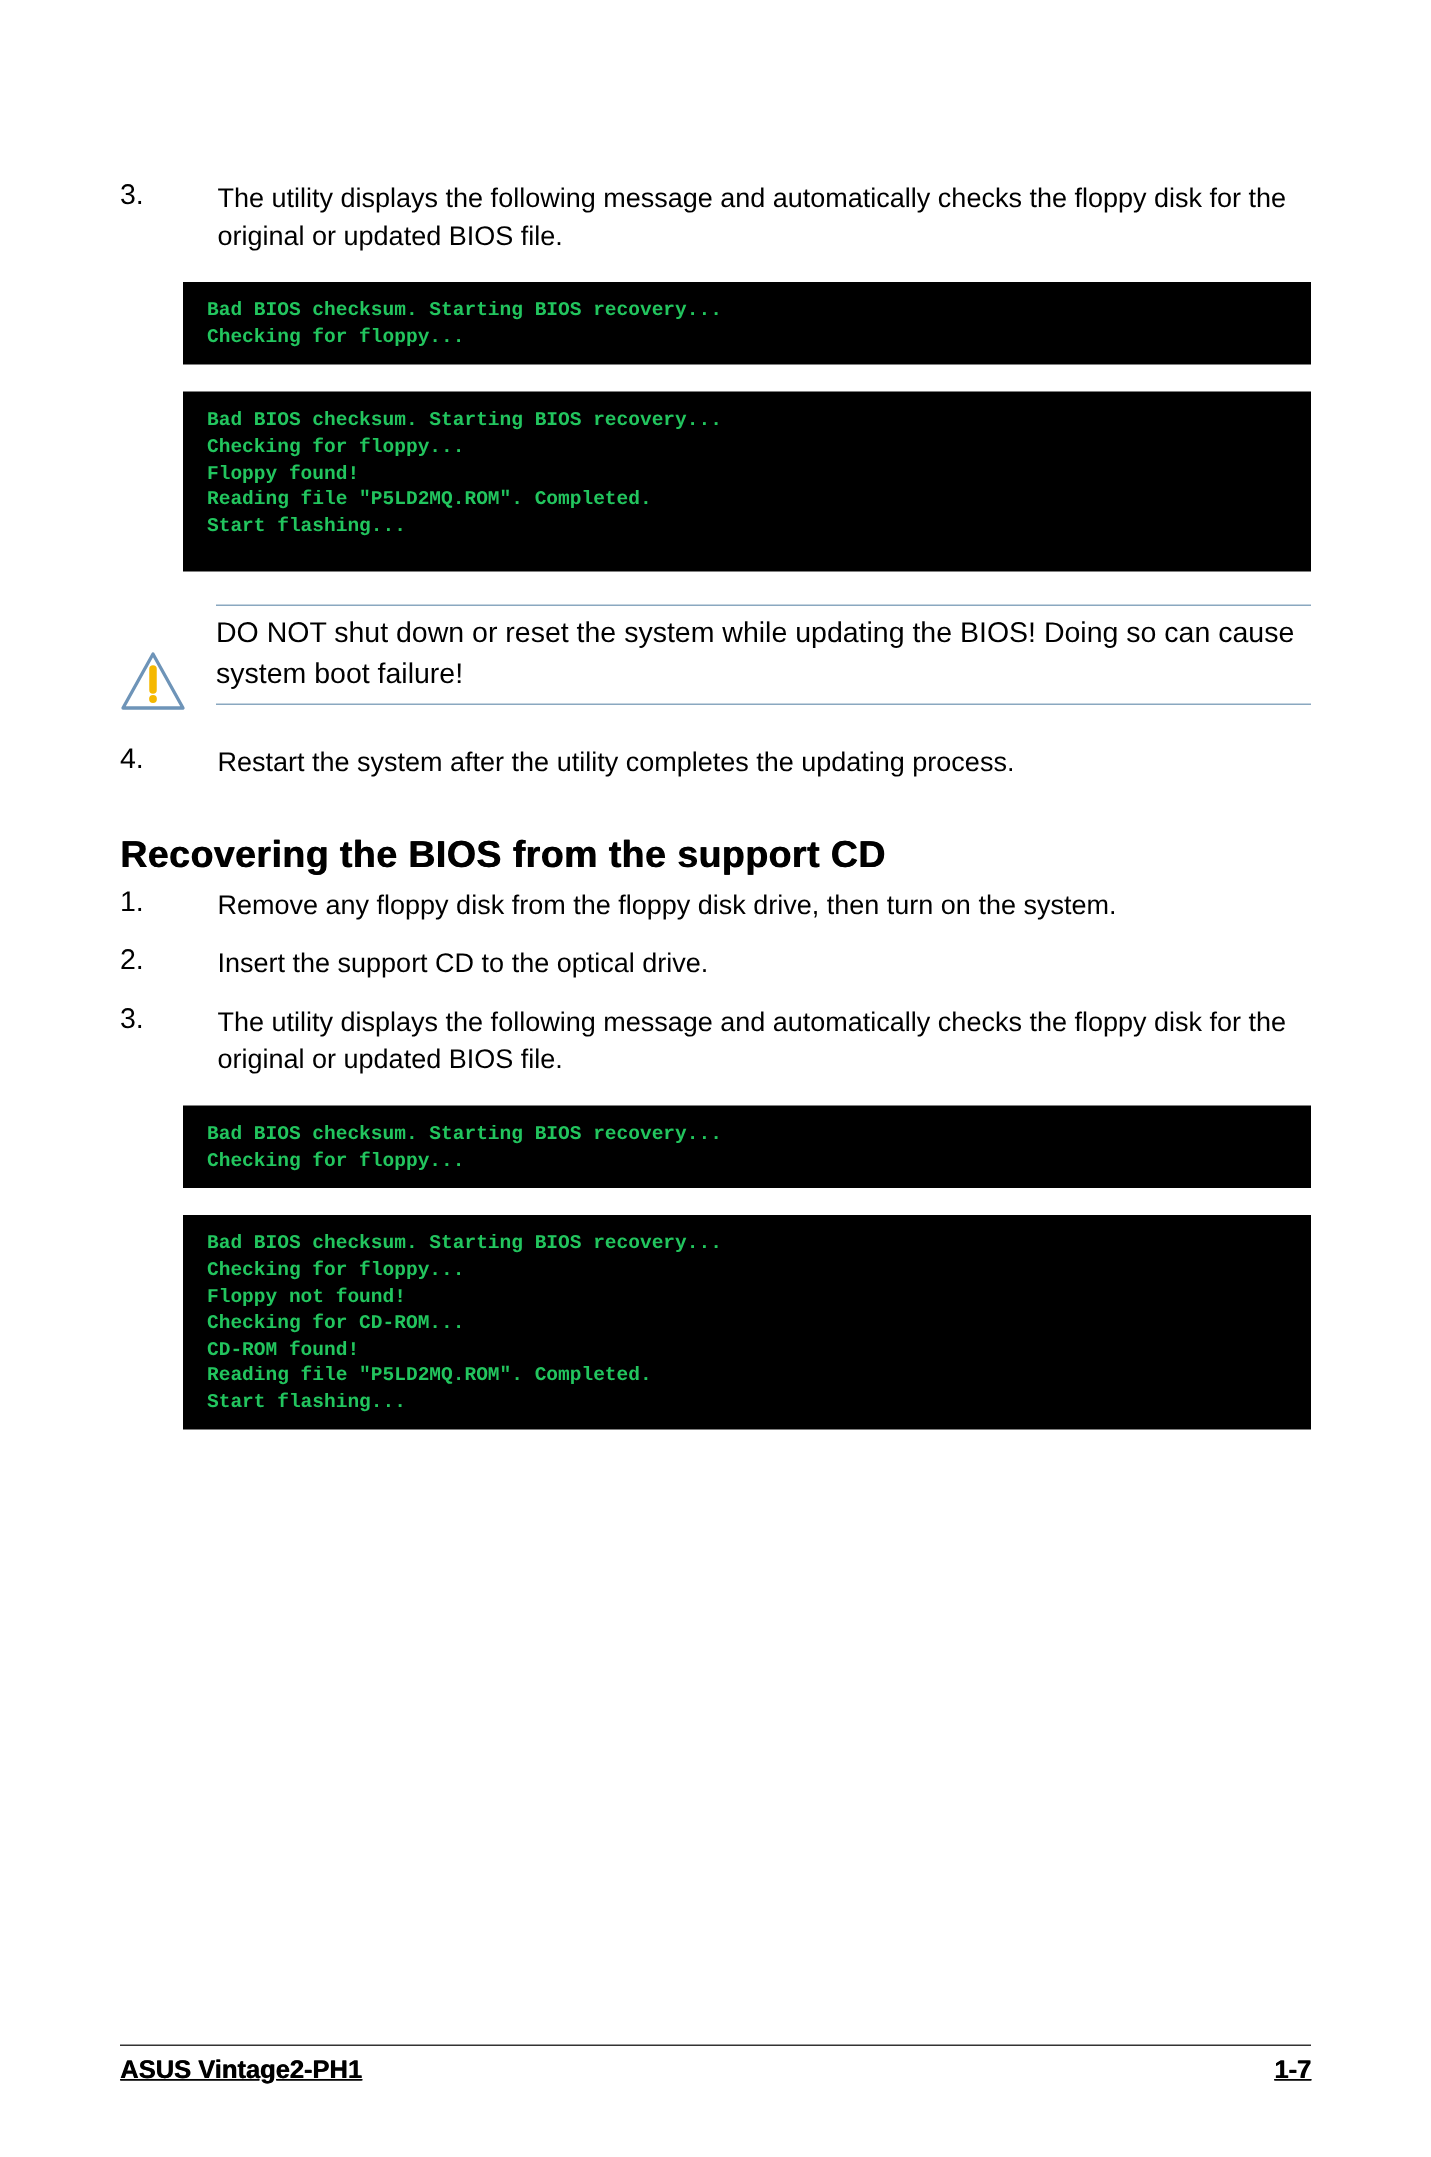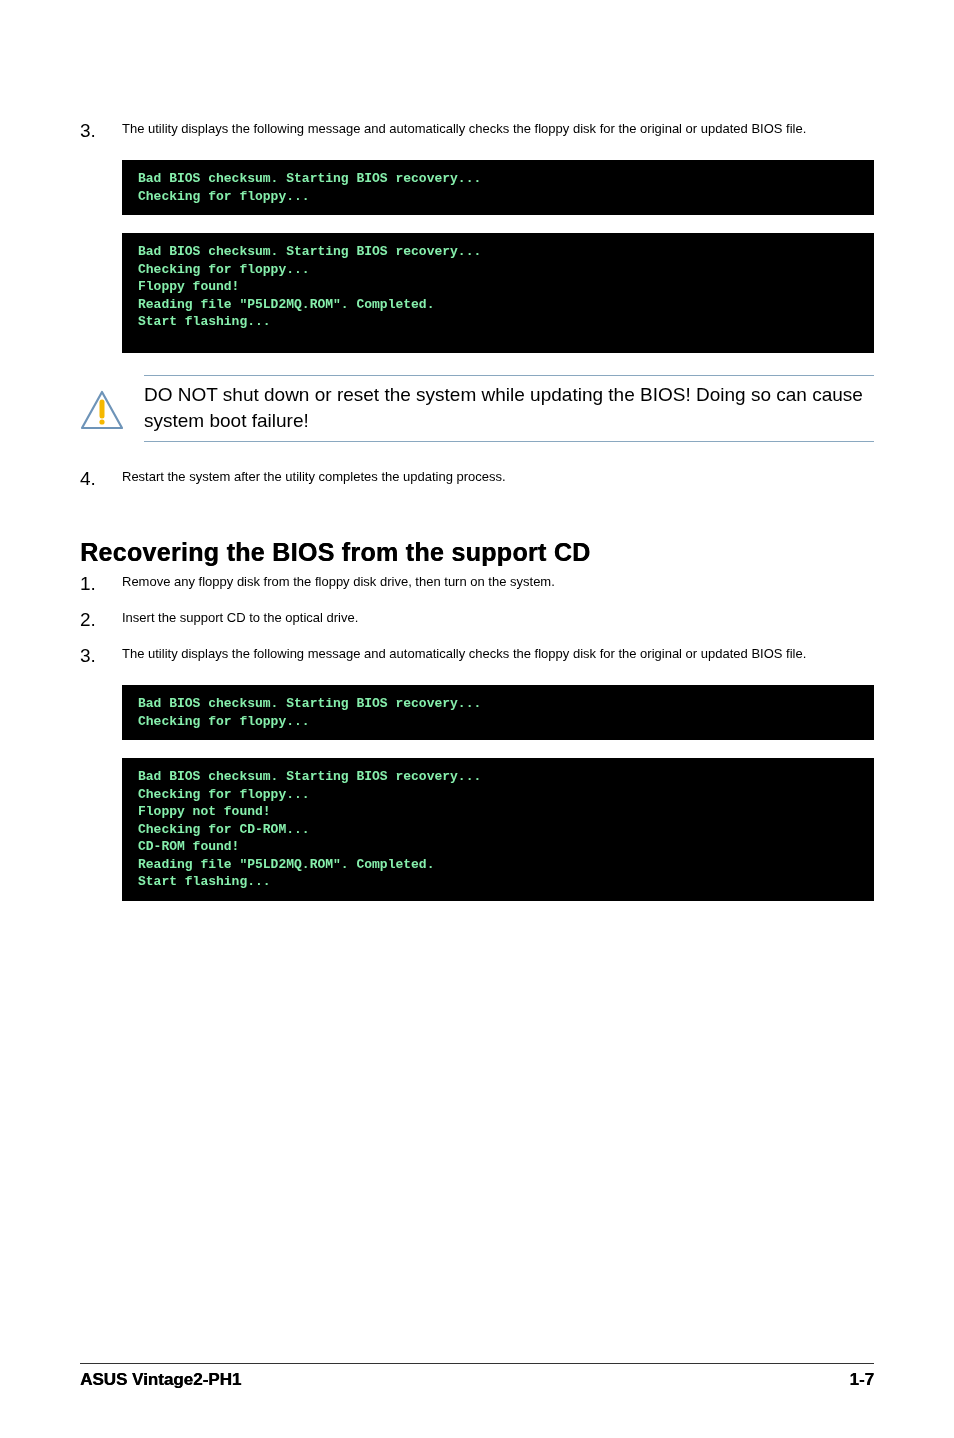--- a/index.html
+++ b/index.html
@@ -25,44 +25,45 @@
     display: flex;
     margin-bottom: 14px;
   }
   .num {
     width: 42px;
     flex-shrink: 0;
     font-size: 19px;
   }
   .num-body {
     flex: 1;
-    font-size: 13px;
+    font-size: 18px;
     line-height: 1.4;
+    margin-left: 23px;
   }
   .terminal {
     background: #000000;
-    color: #86efac;
+    color: #22c55e;
     font-family: "Courier New", monospace;
     font-weight: bold;
     font-size: 13px;
     line-height: 1.35;
     padding: 10px 16px;
     margin: 18px 0 18px 42px;
     white-space: pre;
   }
   .indent-para {
     margin-left: 42px;
     font-size: 19px;
     line-height: 1.4;
     margin-top: 10px;
     margin-bottom: 10px;
   }
   .warning-row {
     display: flex;
-    align-items: center;
+    align-items: flex-end;
     margin: 14px 0 22px 0;
   }
   .warning-icon {
     width: 46px;
     flex-shrink: 0;
     padding-top: 4px;
   }
   .warning-icon svg {
     display: block;
   }
@@ -77,29 +78,30 @@
   }
   .warning-text {
     font-size: 19px;
     line-height: 1.4;
     padding: 2px 0;
   }
   h2.section-heading {
     font-family: Arial, Helvetica, sans-serif;
     font-weight: bold;
     font-size: 25px;
-    margin: 48px 0 6px 0;
+    margin: 34px 0 6px 0;
     letter-spacing: 0.3px;
     text-shadow: 0.5px 0 0 #000;
   }
   .footer {
     position: absolute;
     bottom: 48px;
     left: 80px;
     right: 80px;
+    text-decoration: underline;
   }
   .footer-rule {
     border: none;
     border-top: 1px solid #333;
     margin: 0 0 6px 0;
   }
   .footer-row {
     display: flex;
     justify-content: space-between;
     font-size: 17px;

